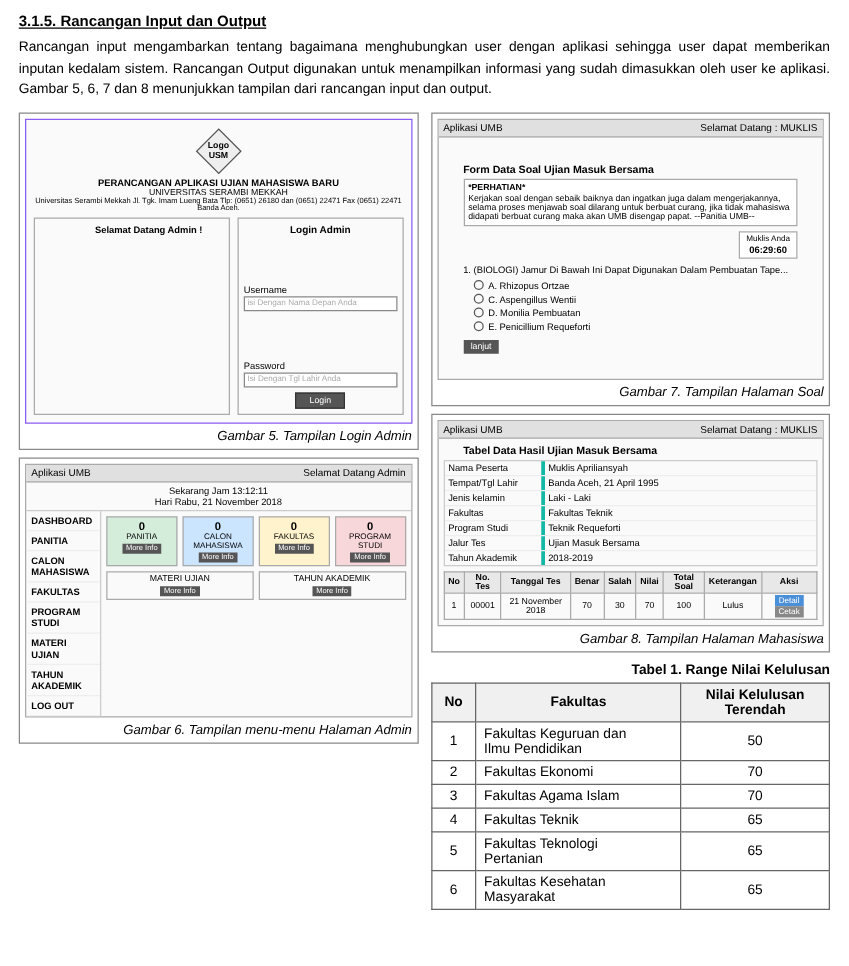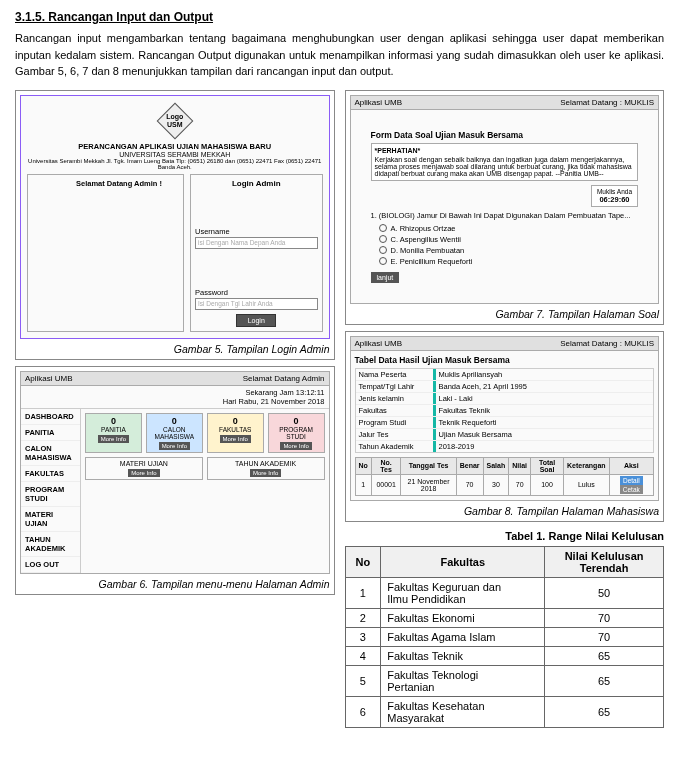--- a/index.html
+++ b/index.html
@@ -134,21 +134,21 @@
     .admin-header {
       display: flex;
       justify-content: space-between;
       background: #e0e0e0;
       padding: 2px 4px;
       border-bottom: 1px solid #aaa;
       font-size: 8px;
     }
 
     .admin-subheader {
-      text-align: right;
+      text-align: center;
       padding: 2px 4px;
       font-size: 7.5px;
       border-bottom: 1px solid #ccc;
     }
 
     .admin-body {
       display: flex;
     }
 
     .admin-sidebar {
@@ -295,20 +295,21 @@
     }
 
     .result-body {
       padding: 4px;
     }
 
     .result-table-title {
       font-weight: bold;
       margin-bottom: 3px;
       font-size: 8.5px;
+      margin-left: 16px;
     }
 
     .result-info {
       border: 1px solid #ccc;
       margin-bottom: 4px;
     }
 
     .result-info-row {
       display: flex;
       border-bottom: 1px solid #eee;

